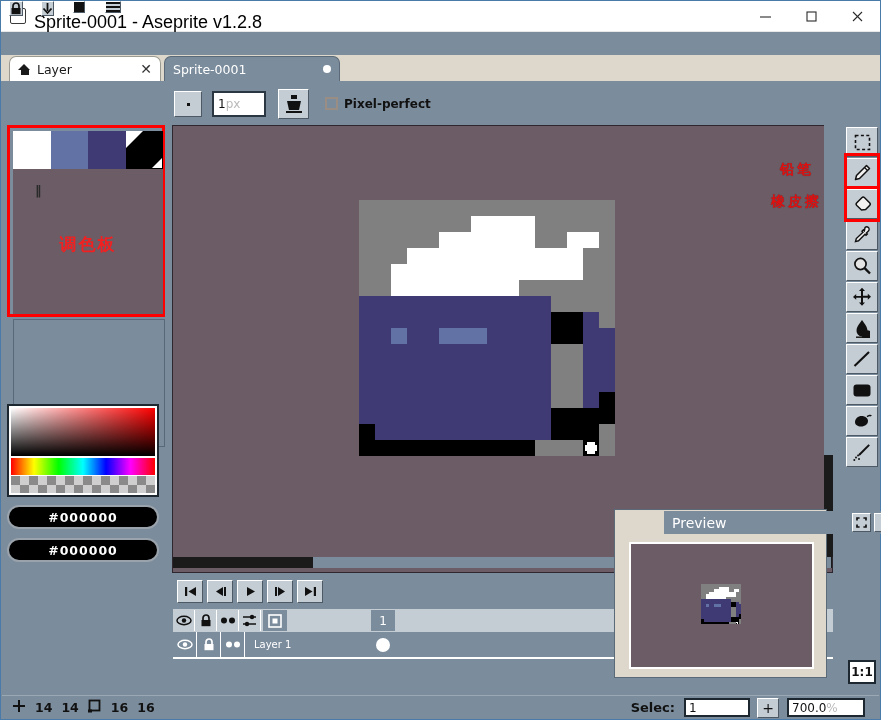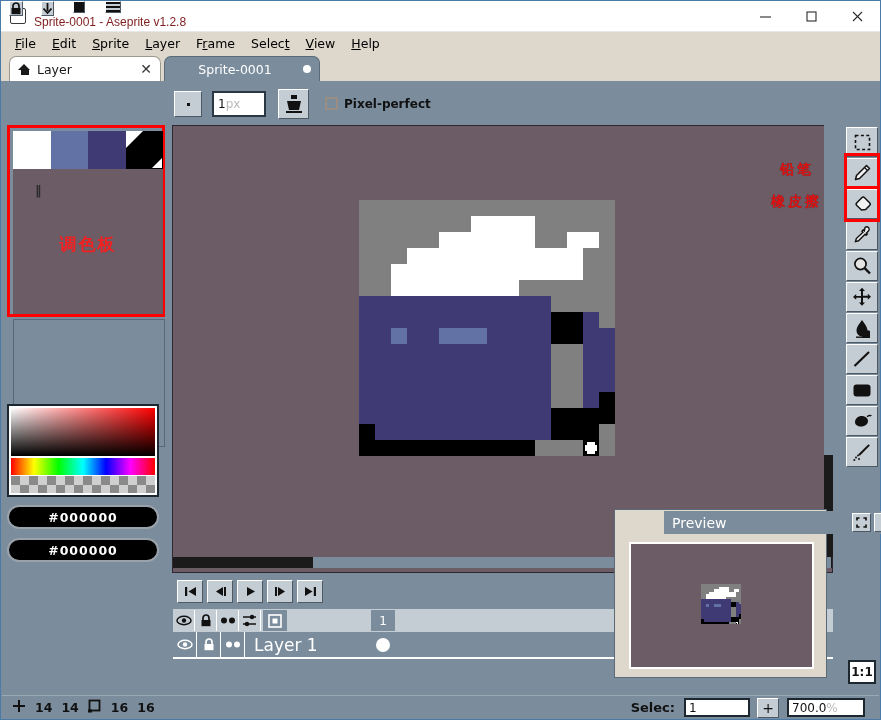--- a/index.html
+++ b/index.html
@@ -29,21 +29,21 @@
     border: 1.6px solid #3a3a3a; border-radius: 2px;
     position: relative; flex: none;
   }
   .tb-icon::before, .tb-icon::after {
     content: ""; position: absolute; width: 2px; height: 4px;
     background: #3a3a3a; top: 3px;
   }
   .tb-icon::before { left: 3px; }
   .tb-icon::after  { left: 8px; }
   .tb-title {
-    font-size: 12px; color: #7f1d1d; letter-spacing: 0px;
+    font-size: 18px; color: #000000; letter-spacing: 0px;
     font-family: "Liberation Sans", sans-serif;
     margin-top: 12px;
   }
   .tb-btns { margin-left: auto; display: flex; height: 31px; }
   .tb-btn {
     width: 46px; height: 31px; display: flex; align-items: center;
     justify-content: center; color: #2a2a2a;
   }
   .tb-btn svg { display: block; }
 
@@ -72,23 +72,23 @@
     font-size: 12.5px;
     border-top-left-radius: 7px; border-top-right-radius: 7px;
     padding: 0 8px;
   }
   .tab-home {
     left: 8px; width: 152px;
     background: #ffffff; color: #1a1a1a;
     border: 1px solid #9a9a90; border-bottom: none;
   }
   .tab-sprite {
-    left: 163px; width: 156px;
+    left: 163px; width: 176px;
     background: #7b8c9c; color: #ffffff;
-    border: 1px solid #5a6a78; border-bottom: none; text-align: center;
+    border: 1px solid #5a6a78; border-bottom: none;
   }
   .home-ico { width: 13px; height: 12px; margin-right: 6px; position: relative; flex: none; }
   .home-ico::before {
     content: ""; position: absolute; left: 0; top: 1px;
     border-left: 6.5px solid transparent; border-right: 6.5px solid transparent;
     border-bottom: 6px solid #1a1a1a;
   }
   .home-ico::after {
     content: ""; position: absolute; left: 2.5px; top: 6px;
     width: 8px; height: 6px; background: #1a1a1a;
@@ -293,21 +293,21 @@
     background: #7b8c9c; color: #fff;
     display: flex; align-items: center; justify-content: center;
     font-family: "DejaVu Sans", sans-serif; font-size: 12px;
   }
   .tl-row {
     position: absolute; left: 0; top: 23px; width: 660px; height: 25px;
     background: #7b8c9c; display: flex; align-items: center;
   }
   .tl-row .tl-ico { border-right: 1px solid #ffffff; height: 25px; width: 24px; }
   .tl-layername {
-    font-family: "DejaVu Sans", sans-serif; font-size: 17px;
+    font-family: "DejaVu Sans", sans-serif; font-size: 10px;
     color: #ffffff; padding-left: 9px; flex: 1;
   }
   .tl-cel {
     position: absolute; left: 198px; top: 0; width: 24px; height: 25px;
     display: flex; align-items: center; justify-content: center;
   }
   .tl-cel-dot { width: 14px; height: 14px; border-radius: 50%; background: #ffffff; }
 
   
   .toolcol { position: absolute; left: 845px; top: 126px; width: 32px; }
@@ -425,30 +425,20 @@
       </div>
       <div class="tb-btn">
         <svg width="13" height="13" viewBox="0 0 13 13">
             <line x1="2" y1="2" x2="11" y2="11" stroke="#2a2a2a" stroke-width="1.1"></line>
             <line x1="11" y1="2" x2="2" y2="11" stroke="#2a2a2a" stroke-width="1.1"></line>
           </svg>
       </div>
     </div>
   </div>
 
-  <div class="menubar">
-    <div class="menu-item"><span class="u">F</span>ile</div>
-    <div class="menu-item"><span class="u">E</span>dit</div>
-    <div class="menu-item"><span class="u">S</span>prite</div>
-    <div class="menu-item"><span class="u">L</span>ayer</div>
-    <div class="menu-item">F<span class="u">r</span>ame</div>
-    <div class="menu-item">Selec<span class="u">t</span></div>
-    <div class="menu-item"><span class="u">V</span>iew</div>
-    <div class="menu-item"><span class="u">H</span>elp</div>
-  </div>
 
   <div class="tabbar">
     <div class="tab tab-home">
       <span class="home-ico"></span>
       <span class="tab-label">Layer</span>
       <span class="tab-x">✕</span>
     </div>
     <div class="tab tab-sprite">
       <span class="tab-label">Sprite-0001</span>
       <span class="tab-dot"></span>

